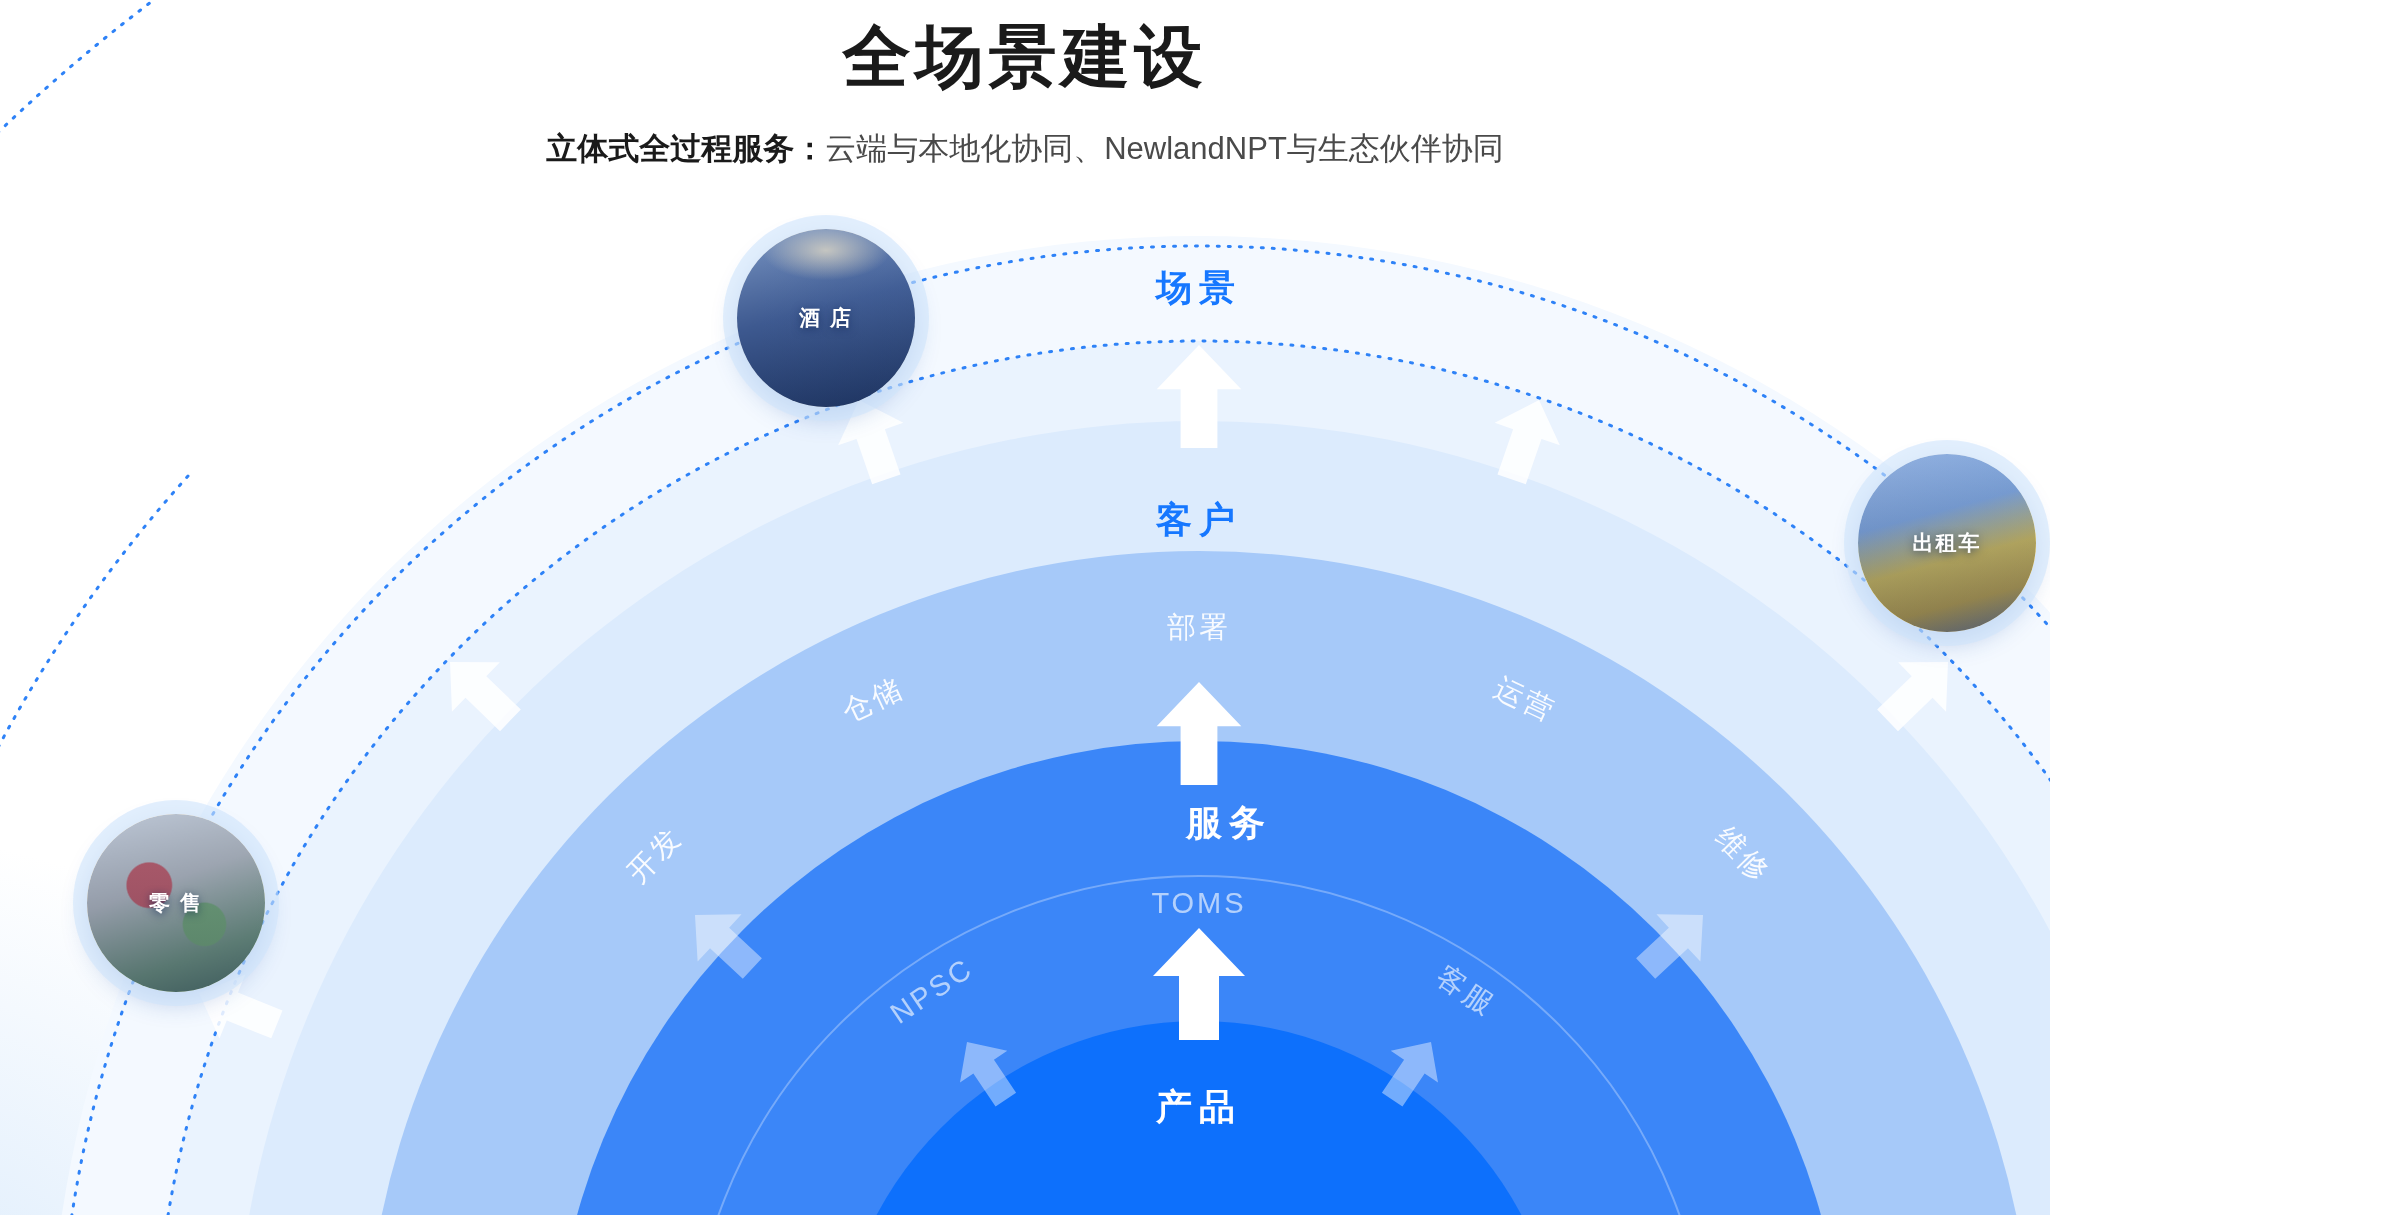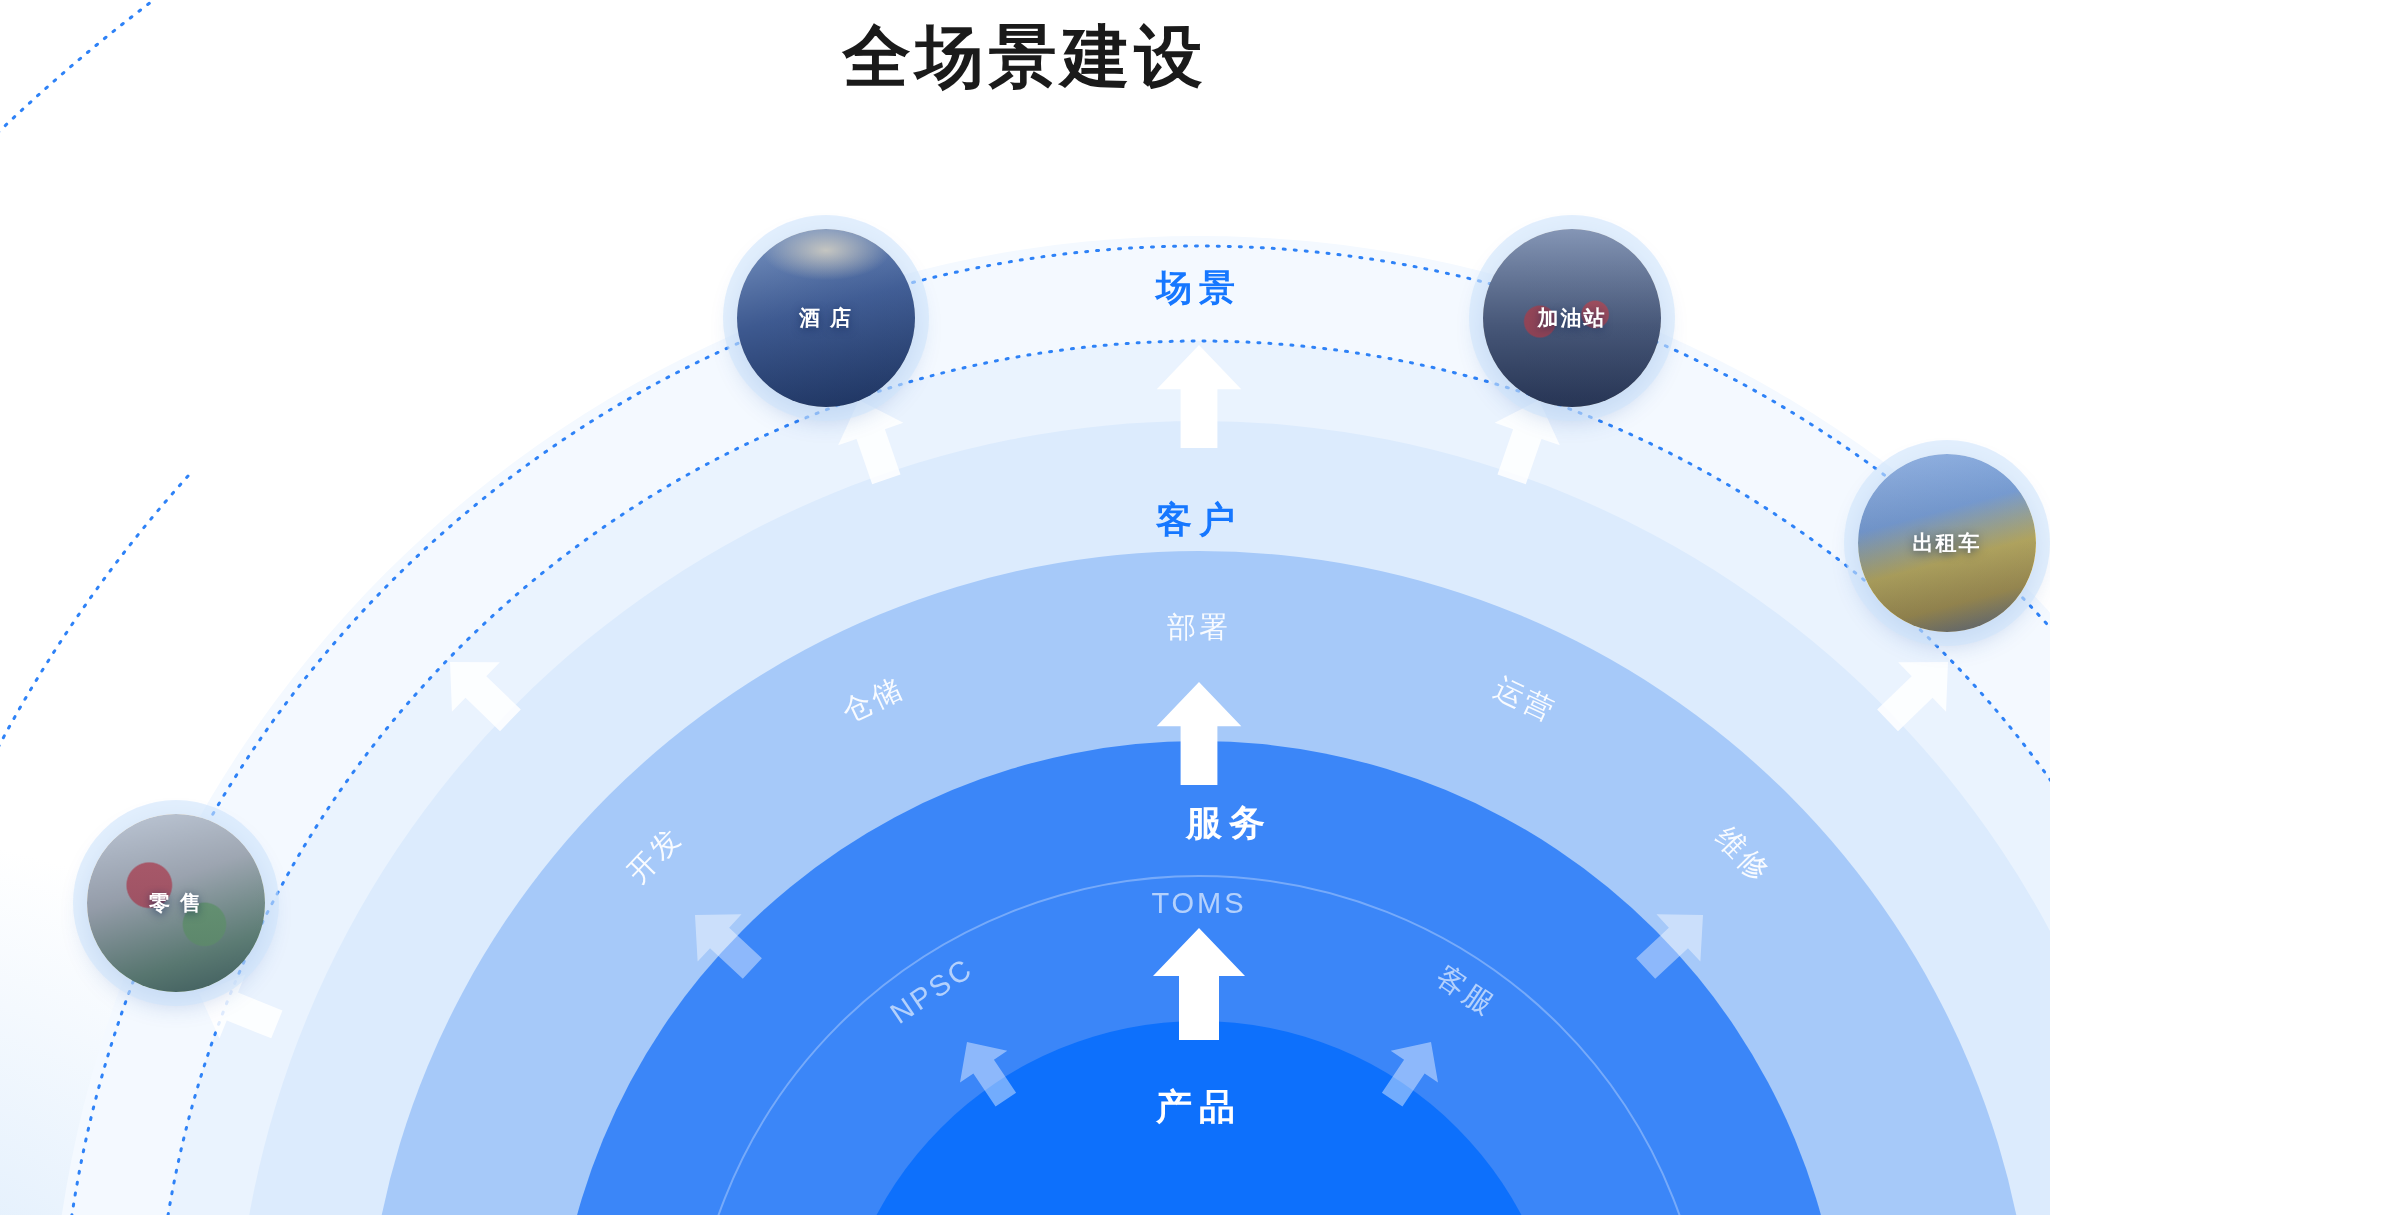--- a/index.html
+++ b/index.html
@@ -120,20 +120,21 @@
       <use href="#arrow" class="arrow-soft-strong" transform="translate(859,400) rotate(-19) scale(0.75)"></use>
       <use href="#arrow" class="arrow-soft-strong" transform="translate(1539,400) rotate(19) scale(0.75)"></use>
       <use href="#arrow" class="arrow-soft-strong" transform="translate(450,662) rotate(-46) scale(0.75)"></use>
       <use href="#arrow" class="arrow-soft-strong" transform="translate(1948,662) rotate(46) scale(0.75)"></use>
       <use href="#arrow" class="arrow-soft-strong" transform="translate(199,993) rotate(-68) scale(0.75)"></use>
       <use href="#arrow" class="arrow-soft-strong" transform="translate(2199,993) rotate(68) scale(0.75)"></use>
     </g>
   </svg>
 
   <h1 class="page-title">全场景建设</h1>
+  <p class="page-subtitle"><b>立体式全过程服务：</b><span>云端与本地化协同、NewlandNPT与生态伙伴协同</span></p>
 
   <div class="lbl lbl-big lbl-white" style="left:1199px;top:1107px">产品</div>
   <div class="lbl lbl-big lbl-white" style="left:1229px;top:823px">服务</div>
   <div class="lbl lbl-big lbl-blue" style="left:1199px;top:520px">客户</div>
   <div class="lbl lbl-big lbl-blue" style="left:1199px;top:288px">场景</div>
 
   <div class="lbl lbl-small lbl-small-light" style="left:932px;top:991px;transform:translate(-50%,-50%) rotate(-34deg)">NPSC</div>
   <div class="lbl lbl-small lbl-small-light" style="left:1199px;top:903px">TOMS</div>
   <div class="lbl lbl-small lbl-small-light" style="left:1466px;top:991px;transform:translate(-50%,-50%) rotate(34deg)">客服</div>
 
@@ -144,22 +145,18 @@
   <div class="lbl lbl-small lbl-small-strong" style="left:1743px;top:855px;transform:translate(-50%,-50%) rotate(46deg)">维修</div>
 
   <div class="scene-badge scene-retail" style="left:176px;top:903px">
     <div class="photo"></div>
     <span class="scene-label">零 售</span>
   </div>
   <div class="scene-badge scene-hotel" style="left:826px;top:318px">
     <div class="photo"></div>
     <span class="scene-label">酒 店</span>
   </div>
-  <div class="scene-badge scene-gas-station" style="left:1572px;top:318px">
-    <div class="photo"></div>
-    <span class="scene-label">加油站</span>
-  </div>
   <div class="scene-badge scene-taxi" style="left:1947px;top:543px">
     <div class="photo"></div>
     <span class="scene-label">出租车</span>
   </div>
 
 </div>
 
 </body></html>

